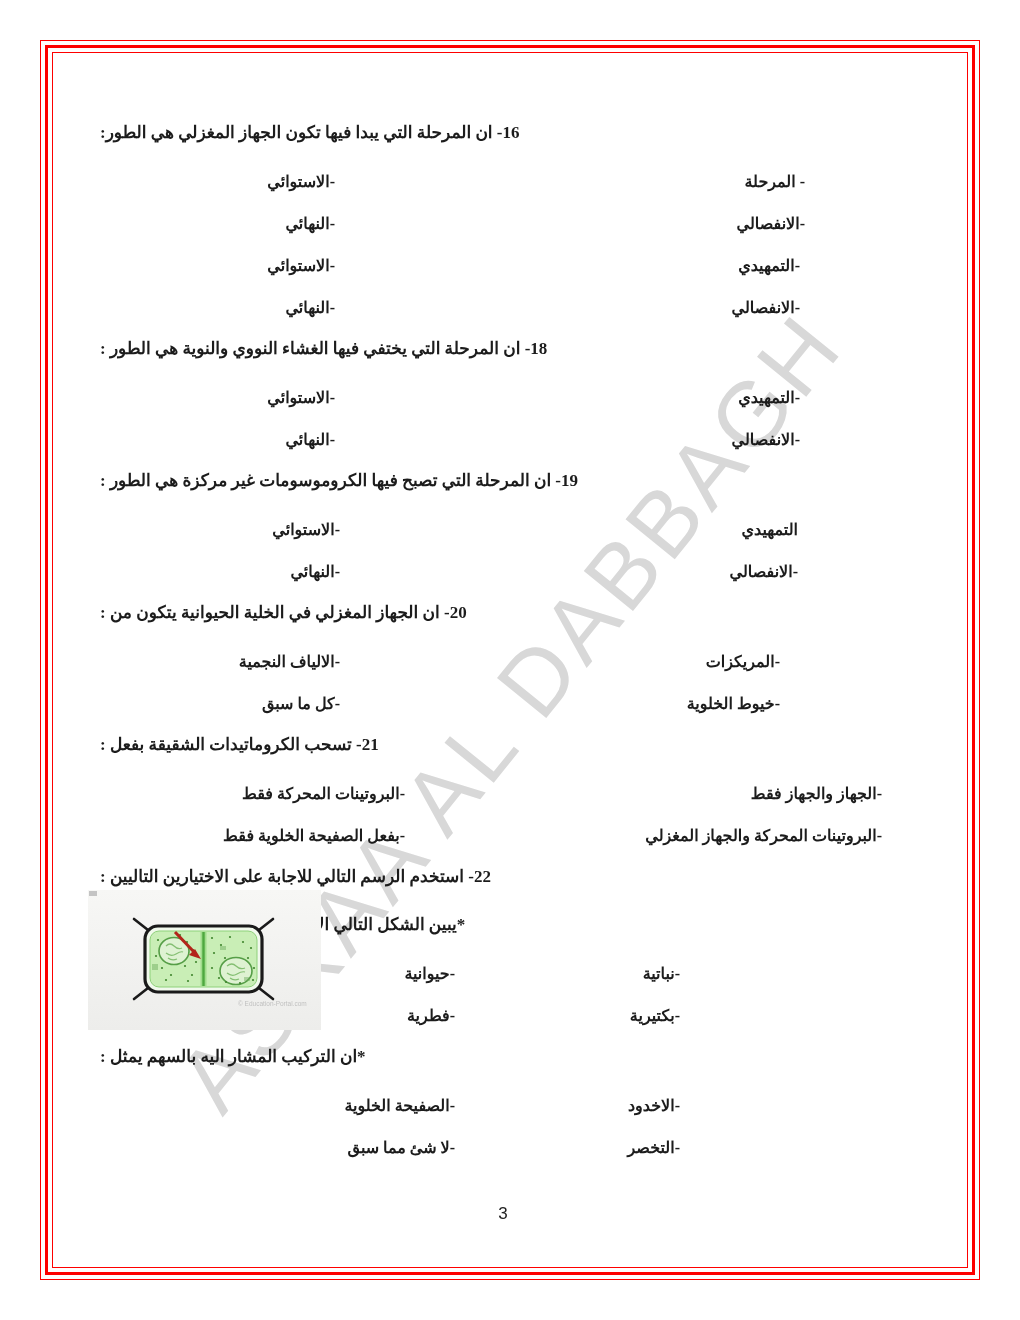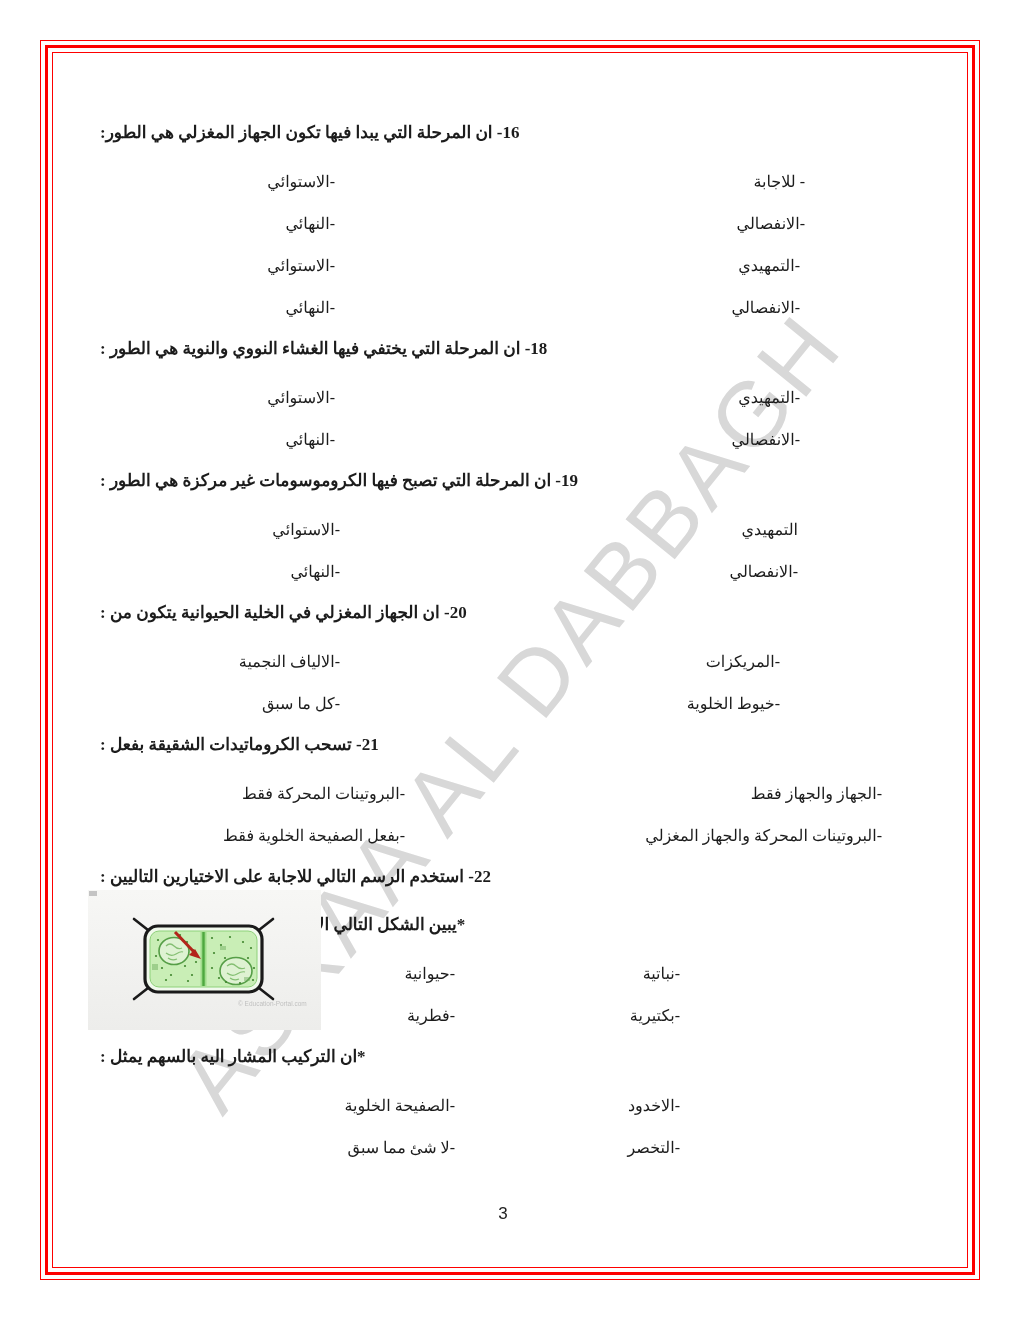--- a/index.html
+++ b/index.html
@@ -32,21 +32,21 @@
     position:absolute;left:100px;right:110px;top:112px;
     direction:rtl;text-align:left;z-index:2;
   }
   .row{position:relative;height:42px;direction:rtl;}
   .qline{
     font-size:17px;font-weight:bold;line-height:30px;padding-top:6px;
     white-space:nowrap;
   }
   .opt{
     position:absolute;top:8px;
-    font-size:16px;font-weight:normal;line-height:28px;
+    font-size:16px;font-weight:bold;line-height:28px;
     white-space:nowrap;direction:rtl;
   }
 
   
   .figure{
     position:absolute;left:88px;top:890px;width:233px;height:140px;
     z-index:3;
   }
   .figure svg{display:block;width:100%;height:100%;}
 
@@ -64,21 +64,21 @@
   <div class="watermark">ASRAA AL DABBAGH</div>
 
   <div class="border-outer"></div>
   <div class="border-mid"></div>
   <div class="border-inner"></div>
 
   <div class="content">
 
     <div class="row qline">16- ان المرحلة التي يبدا فيها تكون الجهاز المغزلي هي الطور:</div>
     <div class="row">
-      <span class="opt" style="right:105px">- للاجابة</span>
+      <span class="opt" style="right:105px">- المرحلة</span>
       <span class="opt" style="right:575px">-الاستوائي</span>
     </div>
     <div class="row">
       <span class="opt" style="right:105px">-الانفصالي</span>
       <span class="opt" style="right:575px">-النهائي</span>
     </div>
 
     <div class="row">
       <span class="opt" style="right:110px">-التمهيدي</span>
       <span class="opt" style="right:575px">-الاستوائي</span>

